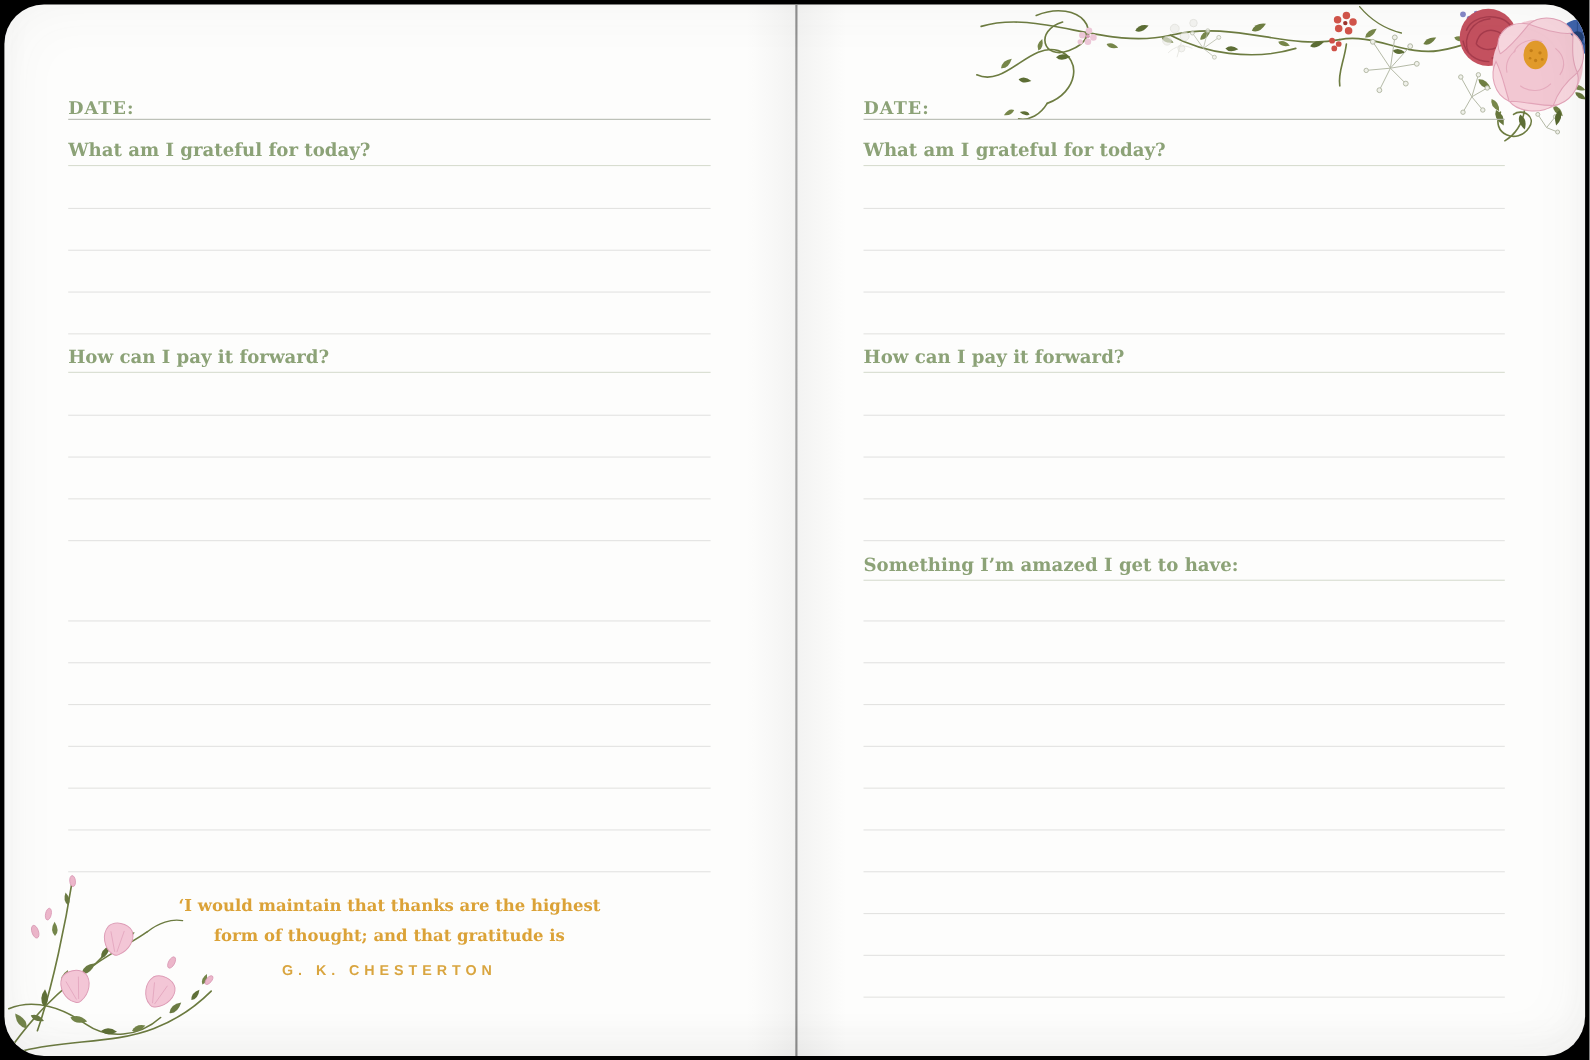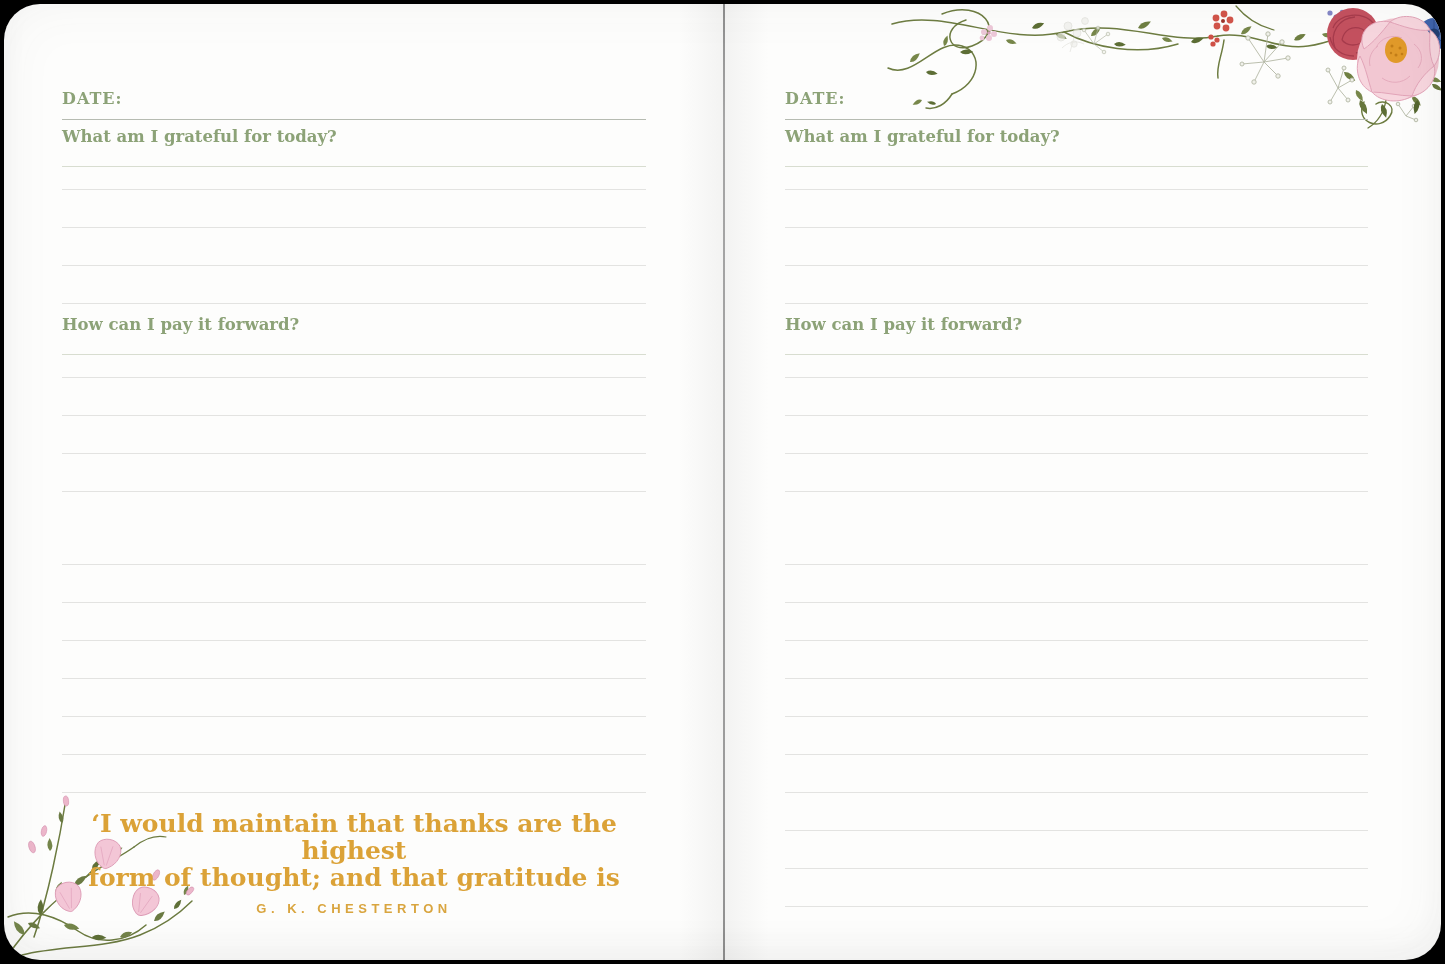--- a/index.html
+++ b/index.html
@@ -24,42 +24,42 @@
   .shade{position:absolute;top:0;bottom:0;width:44px;pointer-events:none;}
   .shade-l{left:675px;background:linear-gradient(to right,rgba(110,110,110,0),rgba(110,110,110,.07));}
   .shade-r{left:721px;background:linear-gradient(to left,rgba(110,110,110,0),rgba(110,110,110,.07));}
 
   .page{position:absolute;top:0;height:100%;}
   #page-left{left:58px;width:584px;}
   #page-right{left:781px;width:583px;}
 
   .date-row{
     position:absolute;top:85px;left:0;right:0;height:19px;
-    border-bottom:1.5px solid var(--header-rule,#b6bbb1);padding-bottom:11px;
+    border-bottom:1.5px solid var(--header-rule,#b6bbb1);padding-bottom:0;
   }
   .date-label{
     font-family:"DejaVu Serif",serif;font-weight:700;font-size:16px;
     letter-spacing:1px;color:var(--prompt-green,#8ca277);
   }
   .prompt{
-    position:absolute;left:0;right:0;padding-bottom:20px;
+    position:absolute;left:0;right:0;padding-bottom:4px;
     border-bottom:1px solid var(--prompt-rule,#d8ddd0);
     font-family:"DejaVu Serif",serif;font-weight:700;font-size:16.5px;
     color:var(--prompt-green,#8ca277);
   }
   .p1{top:123px}.p2{top:311px}.p3{top:500px}
   .rules{position:absolute;inset:0;pointer-events:none;}
   .rule{position:absolute;left:0;right:0;height:0;border-top:1.5px solid var(--rule-gray,#e3e3e1);}
 
   .quote{
     position:absolute;left:24px;right:24px;top:806px;margin:0;text-align:center;
   }
   .quote blockquote{
     margin:0;font-family:"DejaVu Serif",serif;font-weight:700;
-    font-size:25px;line-height:27px;color:var(--quote-gold,#dba237);
+    font-size:15px;line-height:27px;color:var(--quote-gold,#dba237);
   }
   .qline{display:block;}
   .attribution{
     margin-top:10px;font-family:"Liberation Sans",sans-serif;font-weight:700;
     font-size:13px;letter-spacing:4.5px;color:#d9a53f;
   }
   .floral-tr{position:absolute;top:0;right:0;pointer-events:none;}
   .floral-bl{position:absolute;left:0;bottom:0;pointer-events:none;}
 </style>
 </head>
@@ -342,20 +342,23 @@
       </div>
     <div class="prompt p2">
       <span>How can I pay it forward?</span>
     </div>
     <div class="rules">
         <div class="rule" style="top: 373px;"></div>
         <div class="rule" style="top: 411px;"></div>
         <div class="rule" style="top: 449px;"></div>
         <div class="rule" style="top: 487px;"></div>
       </div>
+    <div class="prompt p3">
+      <span>Something I’m amazed I get to have:</span>
+    </div>
     <div class="rules">
         <div class="rule" style="top: 560px;"></div>
         <div class="rule" style="top: 598px;"></div>
         <div class="rule" style="top: 636px;"></div>
         <div class="rule" style="top: 674px;"></div>
         <div class="rule" style="top: 712px;"></div>
         <div class="rule" style="top: 750px;"></div>
         <div class="rule" style="top: 788px;"></div>
         <div class="rule" style="top: 826px;"></div>
         <div class="rule" style="top: 864px;"></div>

